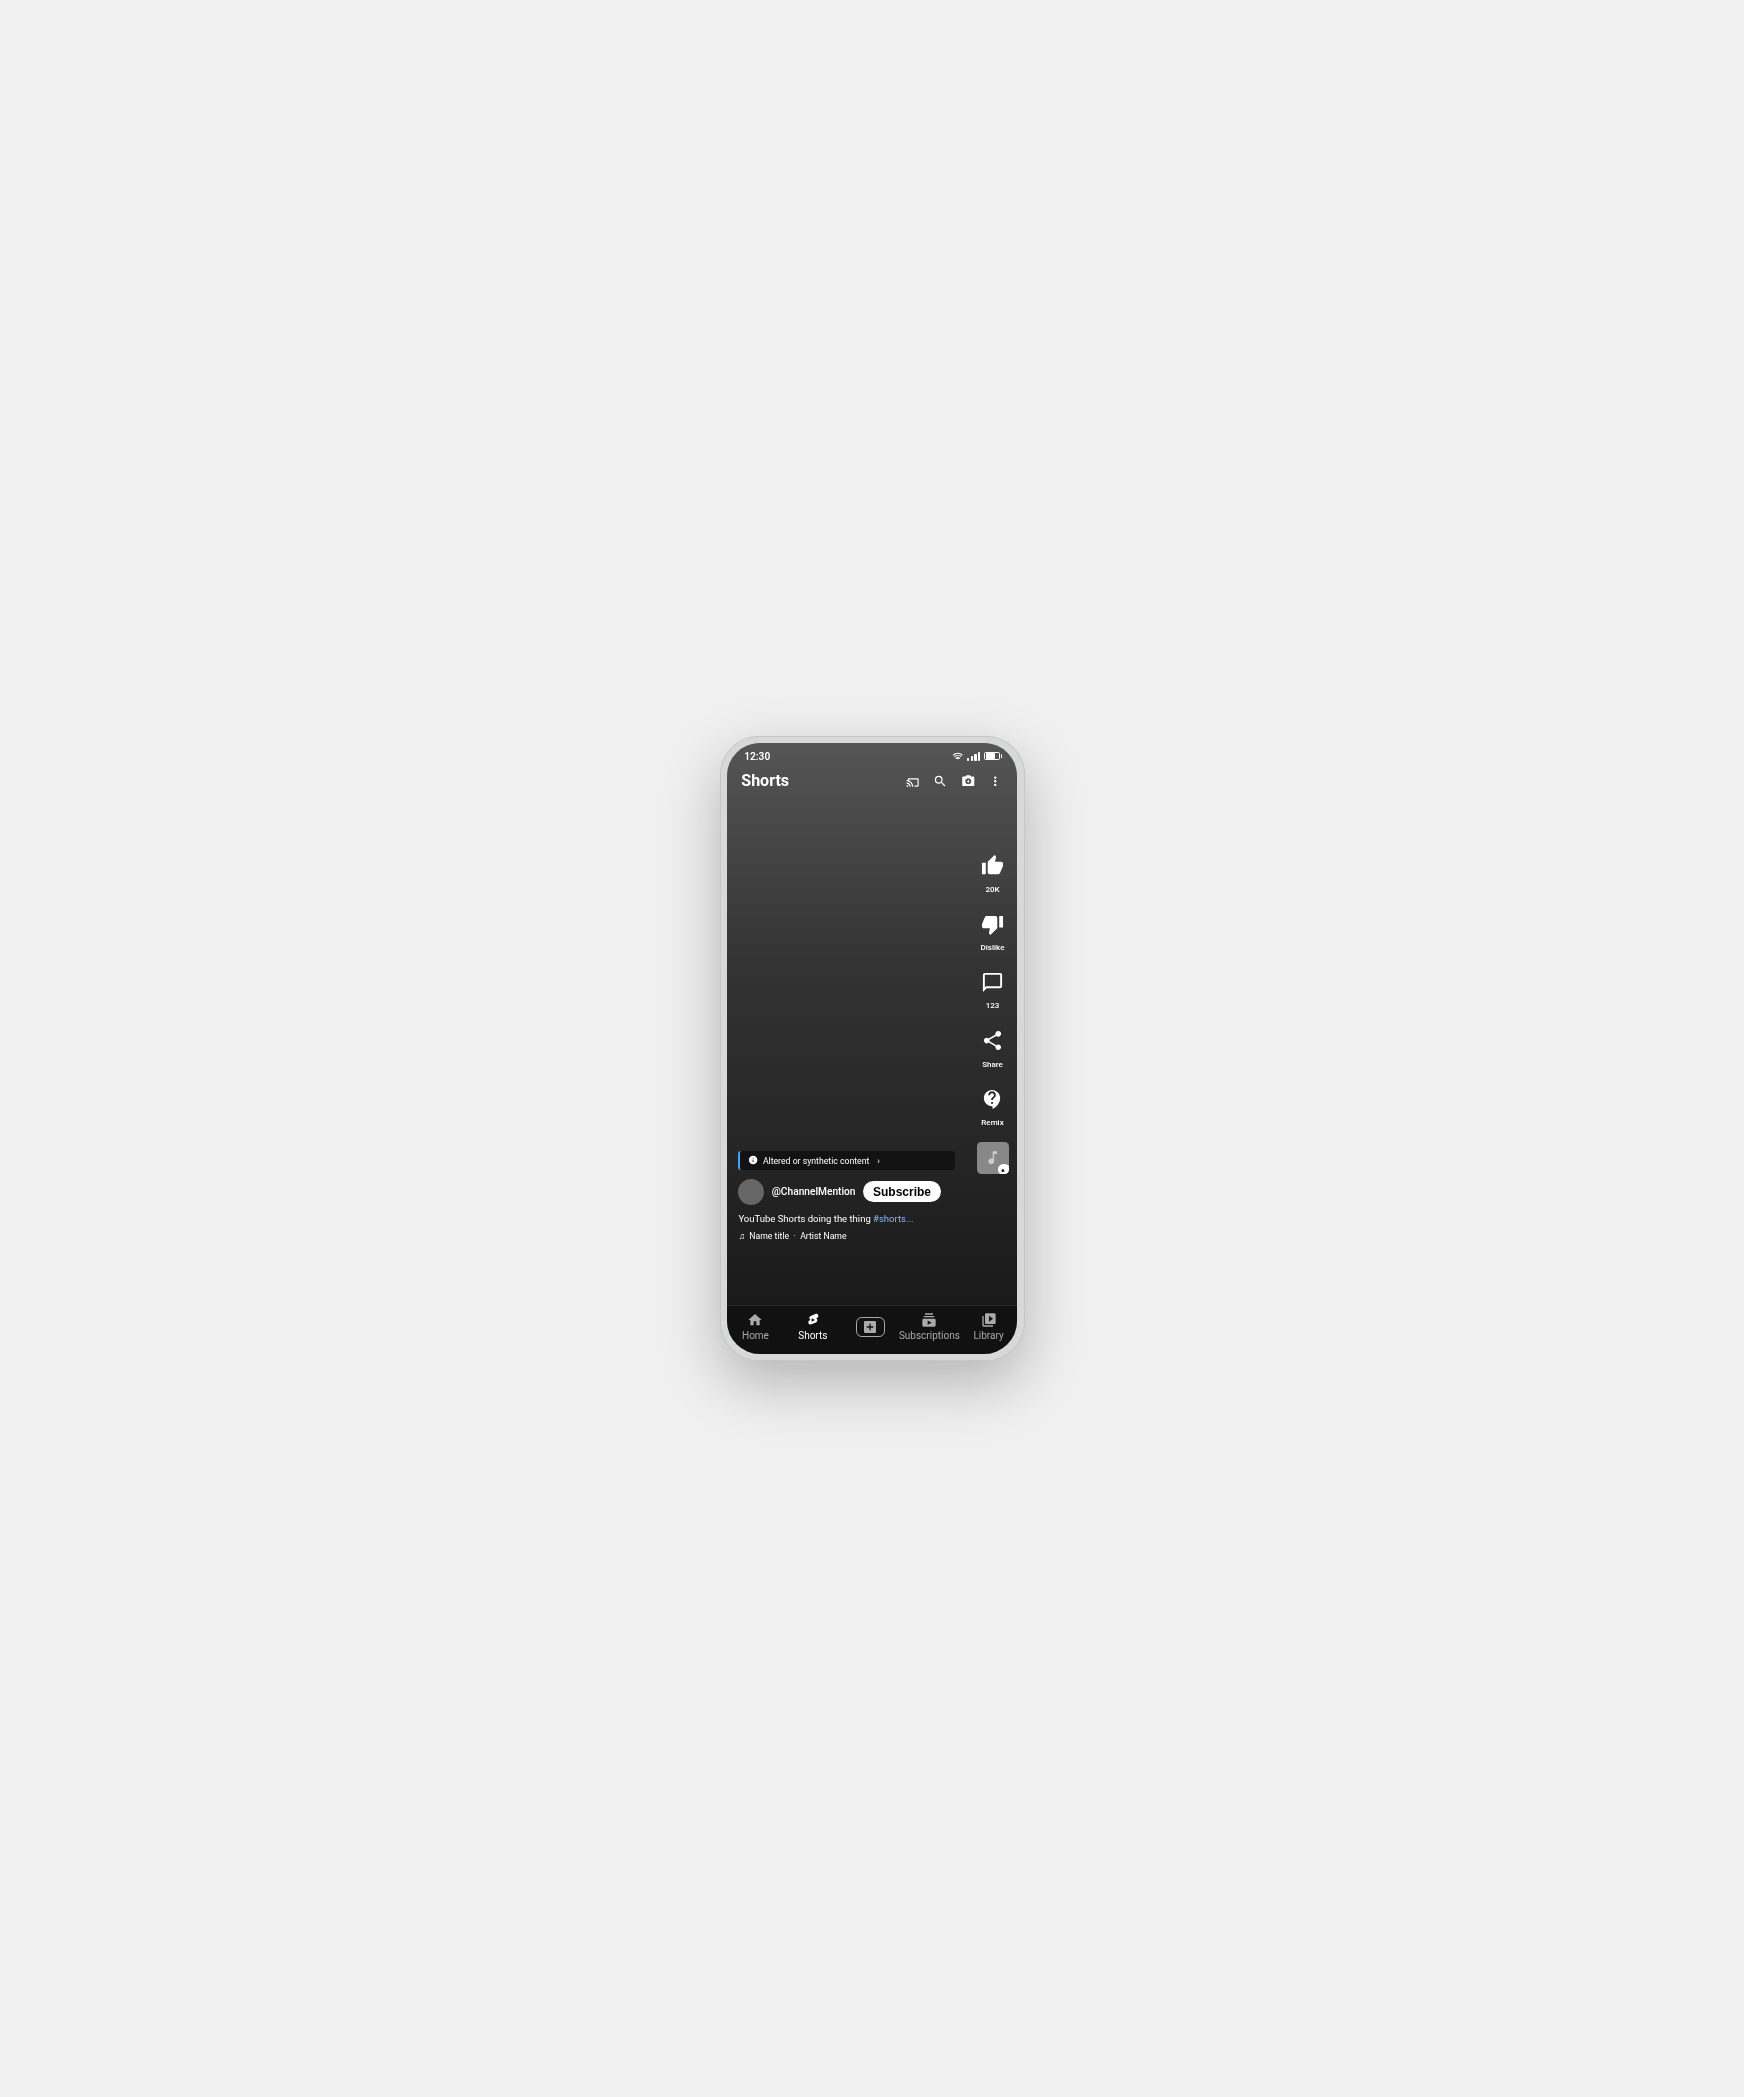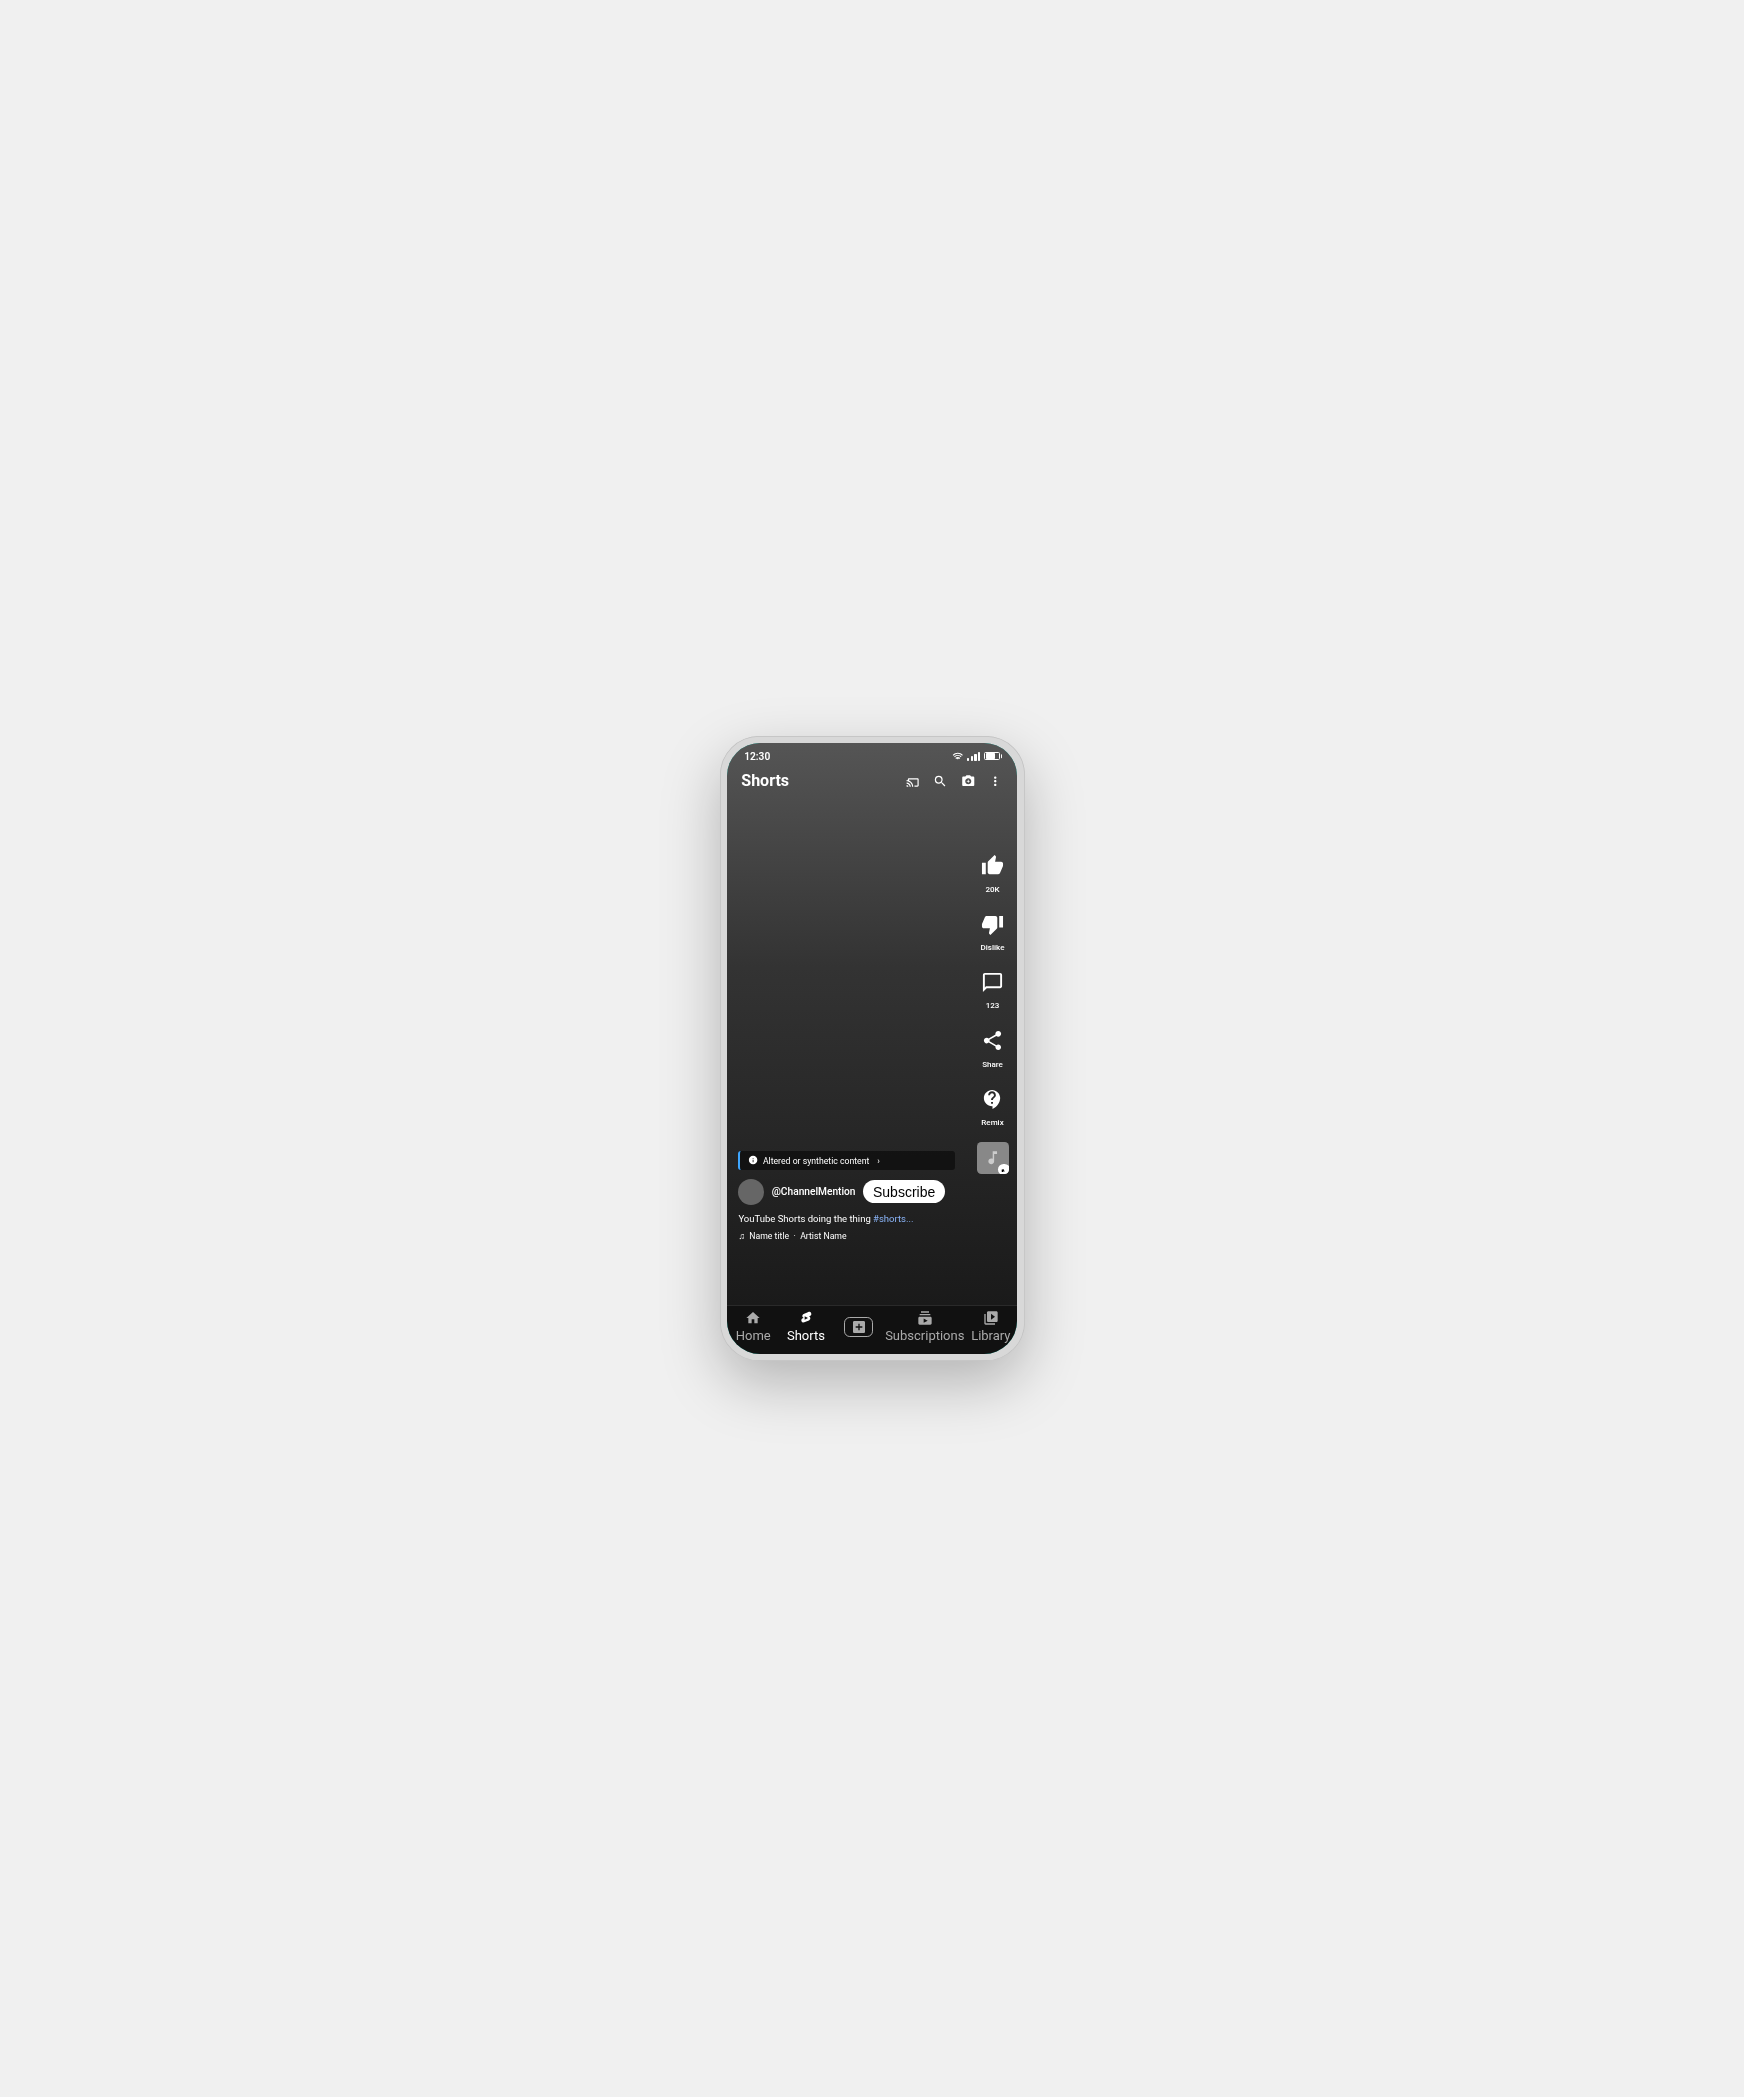--- a/index.html
+++ b/index.html
@@ -252,22 +252,22 @@
       font-size: 10.2px;
       font-weight: 500;
     }
 
     .subscribe-btn {
       background: #fff;
       color: #000;
       border: none;
       border-radius: 14.5px;
       padding: 3.6px 10.2px;
-      font-size: 14px;
-      font-weight: 400;
+      font-size: 12px;
+      font-weight: 700;
       cursor: pointer;
     }
 
     .video-desc {
       color: #fff;
       font-size: 9.5px;
       margin-bottom: 5.8px;
       line-height: 1.4;
     }
 
@@ -305,21 +305,21 @@
       cursor: pointer;
       padding-bottom: 5.8px;
     }
 
     .nav-icon {
       font-size: 14.5px;
       color: #aaa;
     }
 
     .nav-label {
-      font-size: 13px;
+      font-size: 10px;
       color: #aaa;
     }
 
     .nav-item.active .nav-icon,
     .nav-item.active .nav-label {
       color: #fff;
     }
 
     .nav-create {
       flex: 1;

